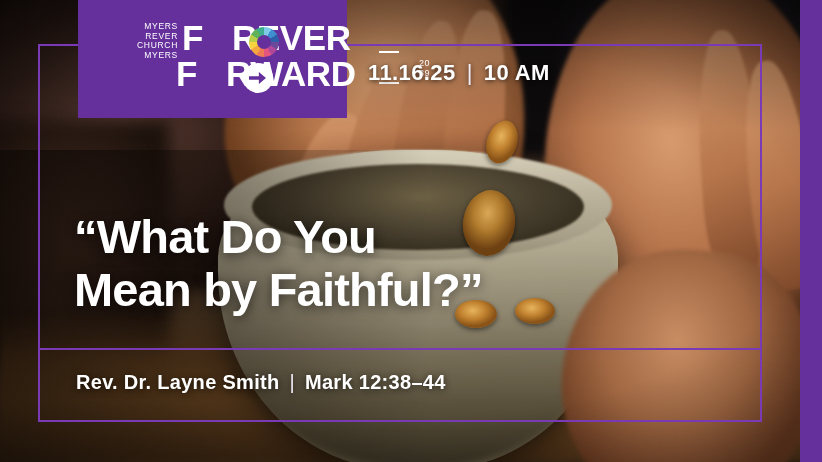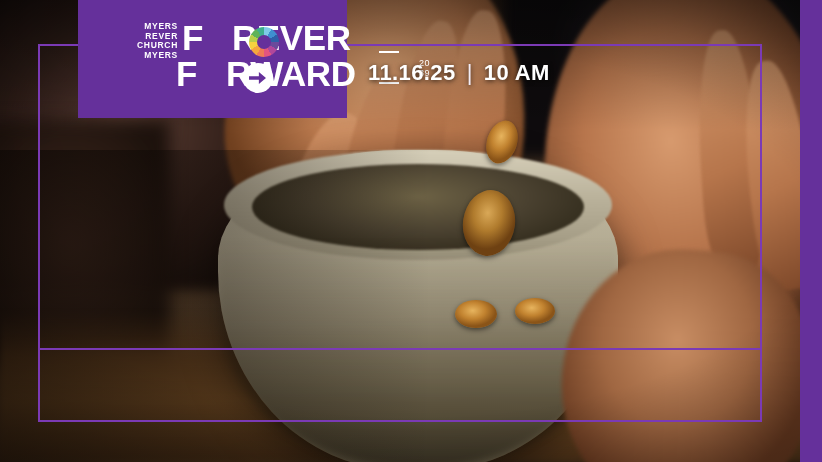--- a/index.html
+++ b/index.html
@@ -89,21 +89,21 @@
     border:2px solid #7b3ab5;box-sizing:border-box;pointer-events:none;}
   .frame-divider{position:absolute;left:38px;top:348px;width:724px;height:2px;background:#7b3ab5;}
 
   
   .right-bar{position:absolute;right:0;top:0;width:22px;height:462px;background:#65309b;}
 
   
   .logo-box{position:absolute;left:78px;top:0;width:269px;height:118px;background:#65309b;}
   .logo-inner{position:relative;width:100%;height:100%;}
   .church-name{position:absolute;left:16px;top:22px;width:84px;text-align:right;color:#fff;
-    font-size:8.5px;font-weight:bold;line-height:9.6px;letter-spacing:0.7px;}
+    font-size:8.5px;font-weight:normal;line-height:9.6px;letter-spacing:0.7px;}
   .ff-line1{position:absolute;left:104px;top:20px;color:#fff;font-size:35px;font-weight:bold;
     letter-spacing:-0.4px;line-height:36px;white-space:nowrap;}
   .ff-line2{position:absolute;left:98px;top:56px;color:#fff;font-size:35px;font-weight:bold;
     letter-spacing:-0.4px;line-height:36px;white-space:nowrap;}
   .ff-line1 .gap-o, .ff-line2 .gap-o{display:inline-block;width:29px;}
   .wheel{position:absolute;left:171px;top:27px;width:30px;height:30px;border-radius:50%;
     background:conic-gradient(
       #7ec9e8 0deg 30deg,
       #3f8fd0 30deg 60deg,
       #2e5fa8 60deg 90deg,
@@ -208,15 +208,20 @@
       <div class="year">
         <div>20</div>
         <div>39</div>
       </div>
       <div class="year-rule year-rule-bot"></div>
     </div>
   </div>
 
   <div class="datetime"><span>11.16.25</span><span class="sep">|</span><span>10 AM</span></div>
 
-
+  <div class="title">
+    <span class="l">“What Do You</span>
+    <span class="l">Mean by Faithful?”</span>
+  </div>
+
+  <div class="speaker"><span>Rev. Dr. Layne Smith</span><span class="sep">|</span><span>Mark 12:38–44</span></div>
 
 </div>
 
 </body></html>

